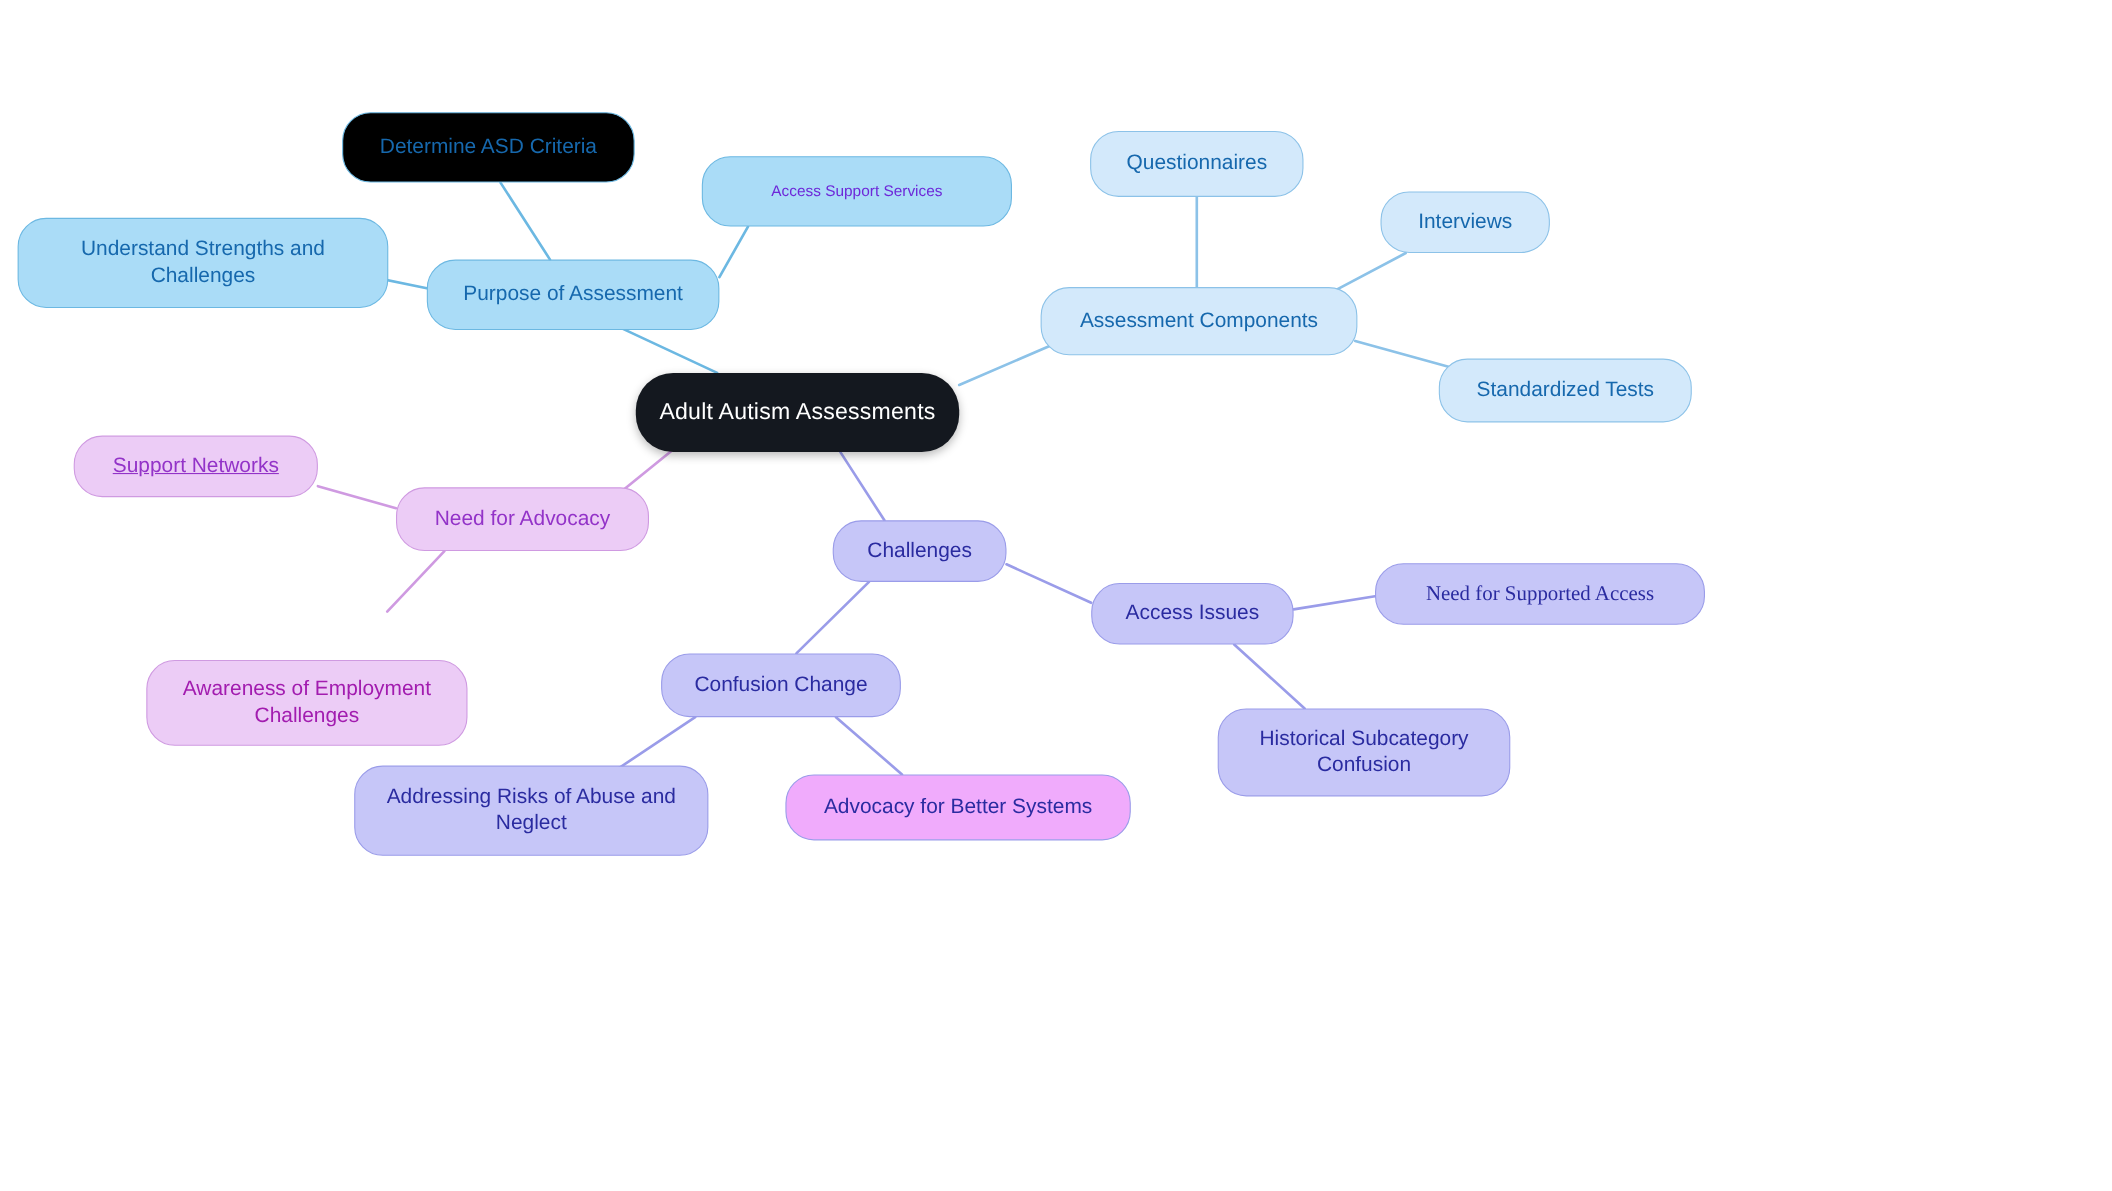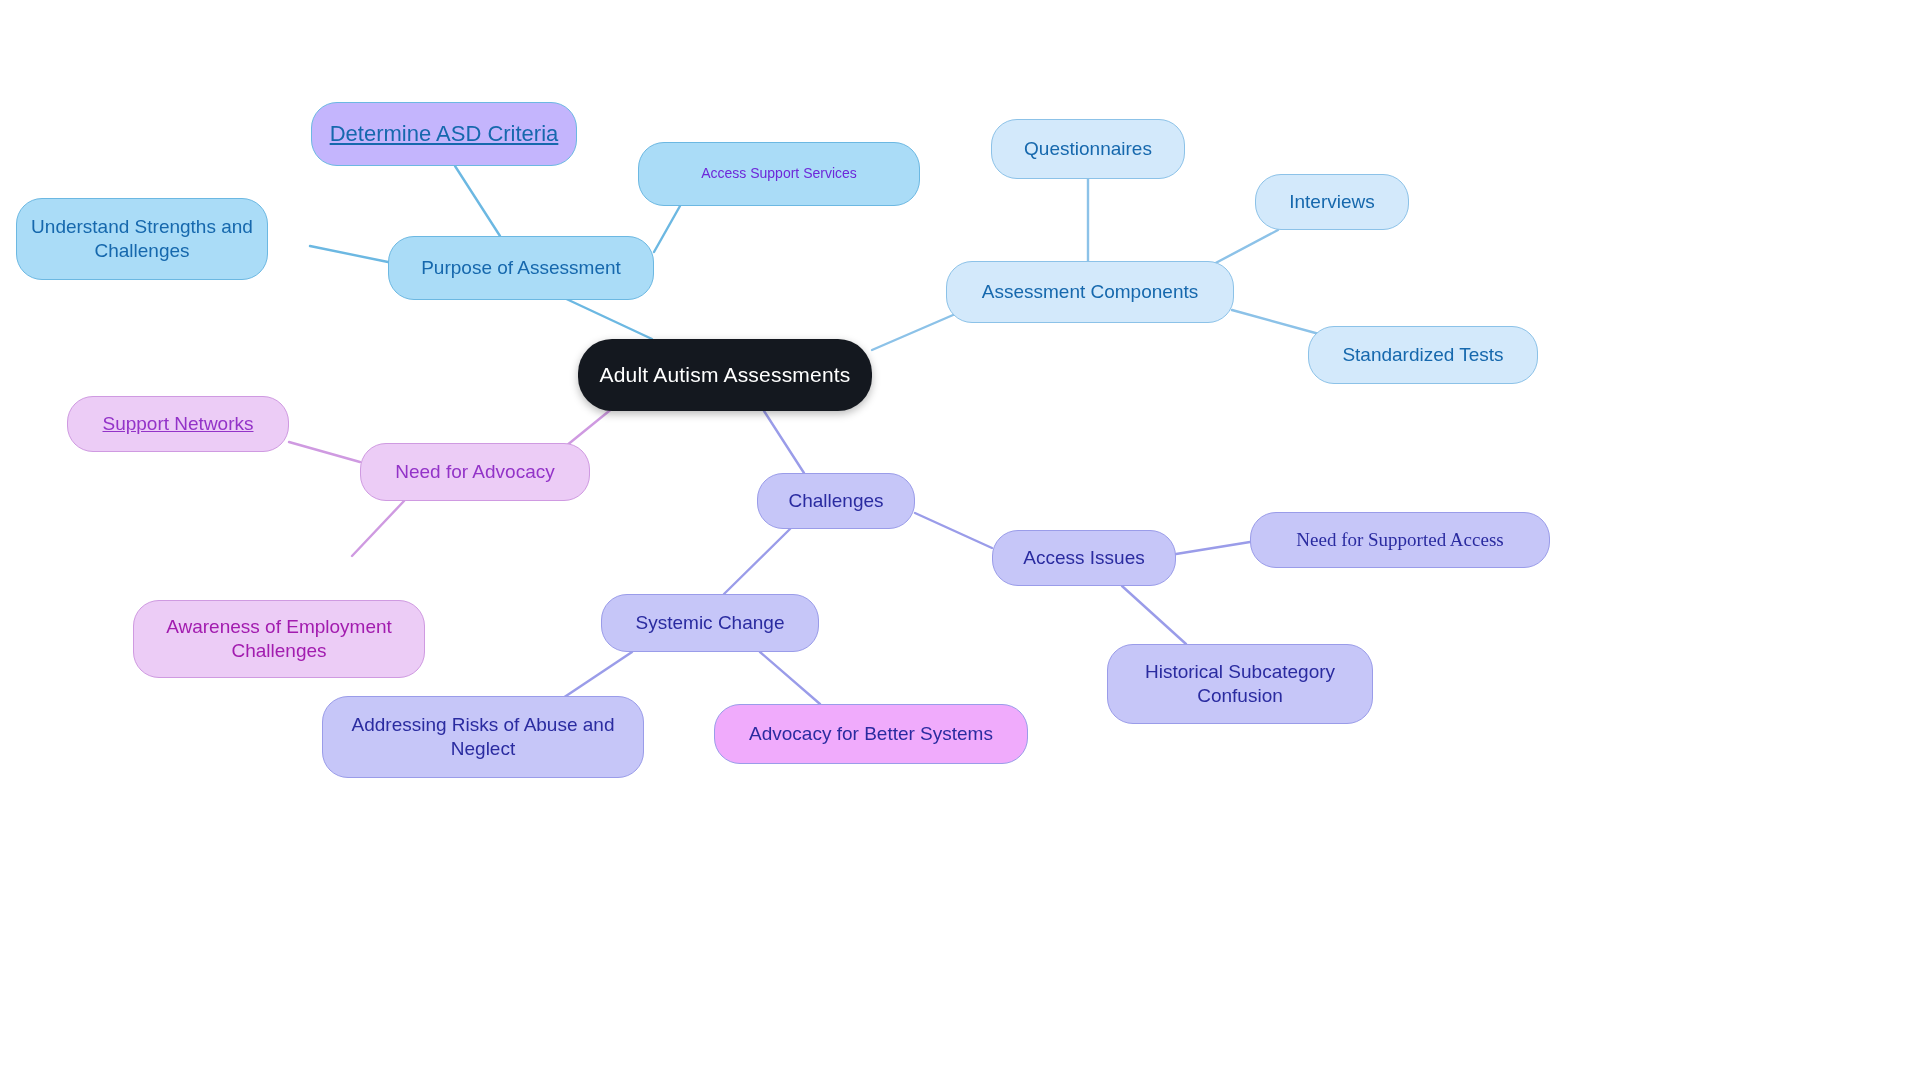--- a/index.html
+++ b/index.html
@@ -70,35 +70,35 @@
       <line x1="915" y1="513" x2="992" y2="548" stroke="#9a9ce9" stroke-width="2.4" stroke-linecap="round"></line>
       <line x1="1176" y1="554" x2="1250" y2="542" stroke="#9a9ce9" stroke-width="2.4" stroke-linecap="round"></line>
       <line x1="1122" y1="586" x2="1186" y2="644" stroke="#9a9ce9" stroke-width="2.4" stroke-linecap="round"></line>
       <line x1="790" y1="529" x2="724" y2="594" stroke="#9a9ce9" stroke-width="2.4" stroke-linecap="round"></line>
       <line x1="632" y1="652" x2="560" y2="700" stroke="#9a9ce9" stroke-width="2.4" stroke-linecap="round"></line>
       <line x1="760" y1="652" x2="820" y2="704" stroke="#9a9ce9" stroke-width="2.4" stroke-linecap="round"></line>
     </svg>
   <div id="nodes-layer">
       <div class="node center" style="left: 578px; top: 339px; width: 294px; height: 72px; background: rgb(20, 24, 31); border-color: rgb(20, 24, 31); color: rgb(255, 255, 255); font-size: 21px;"><span class="node-label">Adult Autism Assessments</span></div>
       <div class="node" style="left: 388px; top: 236px; width: 266px; height: 64px; background: rgb(170, 220, 247); border-color: rgb(108, 184, 226); color: rgb(22, 104, 173); font-size: 19px; align-items: center;"><span class="node-label">Purpose of Assessment</span></div>
-      <div class="node" style="left: 311px; top: 102px; width: 266px; height: 64px; background: #c4b5fd; border-color: rgb(108, 184, 226); color: rgb(22, 104, 173); font-size: 22px; text-decoration: underline;"><span class="node-label">Determine ASD Criteria</span></div>
+      <div class="node" style="left: 311px; top: 102px; width: 266px; height: 64px; background: #000000; border-color: rgb(108, 184, 226); color: rgb(22, 104, 173); font-size: 19px;"><span class="node-label">Determine ASD Criteria</span></div>
       <div class="node" style="left: 638px; top: 142px; width: 282px; height: 64px; background: rgb(170, 220, 247); border-color: rgb(108, 184, 226); color: #6d28d9; font-size: 14px;"><span class="node-label">Access Support Services</span></div>
-      <div class="node" style="left: 16px; top: 198px; width: 252px; height: 82px; background: rgb(170, 220, 247); border-color: rgb(108, 184, 226); color: rgb(22, 104, 173); font-size: 19px;"><span class="node-label">Understand Strengths and
+      <div class="node" style="left: 16px; top: 198px; width: 337px; height: 82px; background: rgb(170, 220, 247); border-color: rgb(108, 184, 226); color: rgb(22, 104, 173); font-size: 19px;"><span class="node-label">Understand Strengths and
 Challenges</span></div>
       <div class="node" style="left: 946px; top: 261px; width: 288px; height: 62px; background: rgb(211, 233, 251); border-color: rgb(140, 194, 232); color: rgb(22, 104, 173); font-size: 19px;"><span class="node-label">Assessment Components</span></div>
       <div class="node" style="left: 991px; top: 119px; width: 194px; height: 60px; background: rgb(211, 233, 251); border-color: rgb(140, 194, 232); color: rgb(22, 104, 173); font-size: 19px;"><span class="node-label">Questionnaires</span></div>
       <div class="node" style="left: 1255px; top: 174px; width: 154px; height: 56px; background: rgb(211, 233, 251); border-color: rgb(140, 194, 232); color: rgb(22, 104, 173); font-size: 19px;"><span class="node-label">Interviews</span></div>
       <div class="node" style="left: 1308px; top: 326px; width: 230px; height: 58px; background: rgb(211, 233, 251); border-color: rgb(140, 194, 232); color: rgb(22, 104, 173); font-size: 19px;"><span class="node-label">Standardized Tests</span></div>
       <div class="node" style="left: 360px; top: 443px; width: 230px; height: 58px; background: rgb(236, 204, 246); border-color: rgb(207, 154, 225); color: rgb(147, 51, 200); font-size: 19px;"><span class="node-label">Need for Advocacy</span></div>
       <div class="node" style="left: 67px; top: 396px; width: 222px; height: 56px; background: rgb(236, 204, 246); border-color: rgb(207, 154, 225); color: rgb(147, 51, 200); font-size: 19px; text-decoration: underline;"><span class="node-label">Support Networks</span></div>
       <div class="node" style="left: 133px; top: 556px; width: 292px; height: 78px; background: rgb(236, 204, 246); border-color: rgb(207, 154, 225); color: #a21caf; font-size: 19px; margin-top: 44px;"><span class="node-label">Awareness of Employment
 Challenges</span></div>
       <div class="node" style="left: 757px; top: 473px; width: 158px; height: 56px; background: rgb(198, 198, 248); border-color: rgb(154, 156, 233); color: rgb(42, 43, 160); font-size: 19px;"><span class="node-label">Challenges</span></div>
       <div class="node" style="left: 992px; top: 530px; width: 184px; height: 56px; background: rgb(198, 198, 248); border-color: rgb(154, 156, 233); color: rgb(42, 43, 160); font-size: 19px;"><span class="node-label">Access Issues</span></div>
       <div class="node" style="left: 1250px; top: 512px; width: 300px; height: 56px; background: rgb(198, 198, 248); border-color: rgb(154, 156, 233); color: rgb(42, 43, 160); font-size: 19px; font-family: Liberation Serif, serif;"><span class="node-label">Need for Supported Access</span></div>
       <div class="node" style="left: 1107px; top: 644px; width: 266px; height: 80px; background: rgb(198, 198, 248); border-color: rgb(154, 156, 233); color: rgb(42, 43, 160); font-size: 19px;"><span class="node-label">Historical Subcategory
 Confusion</span></div>
-      <div class="node" style="left: 601px; top: 594px; width: 218px; height: 58px; background: rgb(198, 198, 248); border-color: rgb(154, 156, 233); color: rgb(42, 43, 160); font-size: 19px;"><span class="node-label">Systemic Change</span></div>
+      <div class="node" style="left: 601px; top: 594px; width: 218px; height: 58px; background: rgb(198, 198, 248); border-color: rgb(154, 156, 233); color: rgb(42, 43, 160); font-size: 19px;"><span class="node-label">Confusion Change</span></div>
       <div class="node" style="left: 322px; top: 696px; width: 322px; height: 82px; background: rgb(198, 198, 248); border-color: rgb(154, 156, 233); color: rgb(42, 43, 160); font-size: 19px;"><span class="node-label">Addressing Risks of Abuse and
 Neglect</span></div>
       <div class="node" style="left: 714px; top: 704px; width: 314px; height: 60px; background: #f0abfc; border-color: rgb(154, 156, 233); color: rgb(42, 43, 160); font-size: 19px;"><span class="node-label">Advocacy for Better Systems</span></div>
     </div>
 </div>
 
 </body></html>

